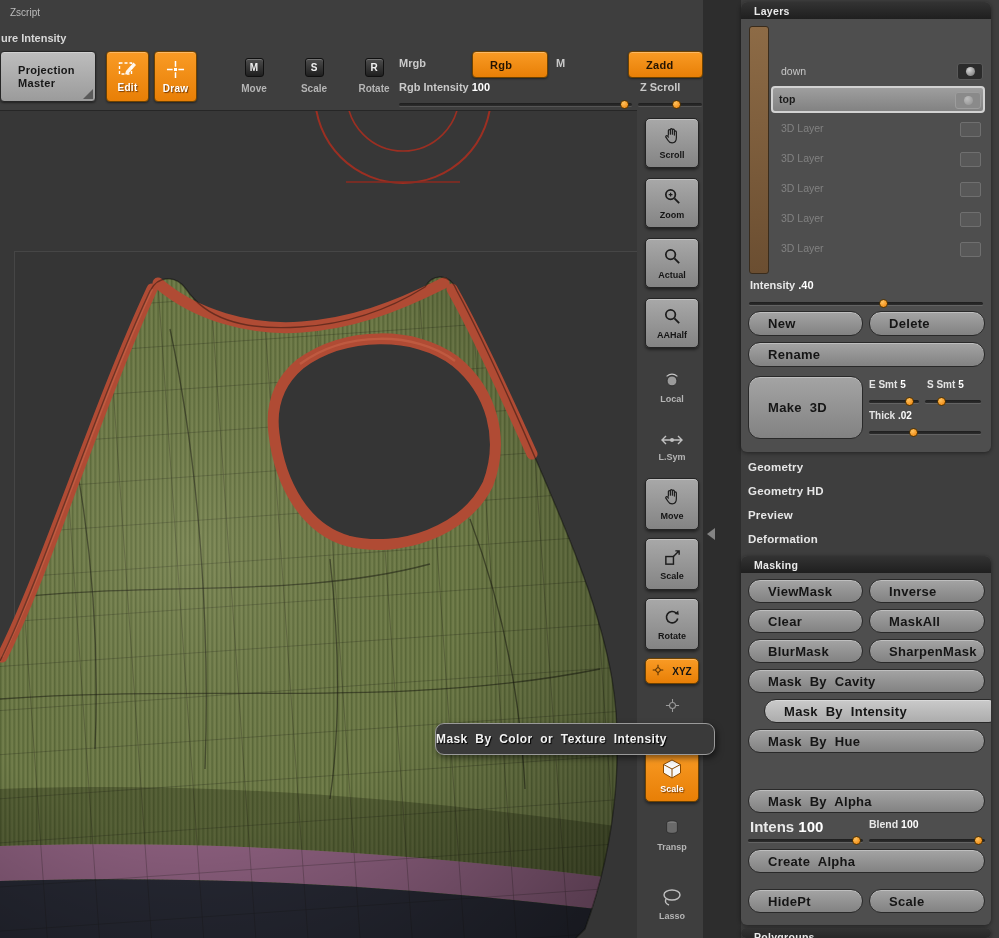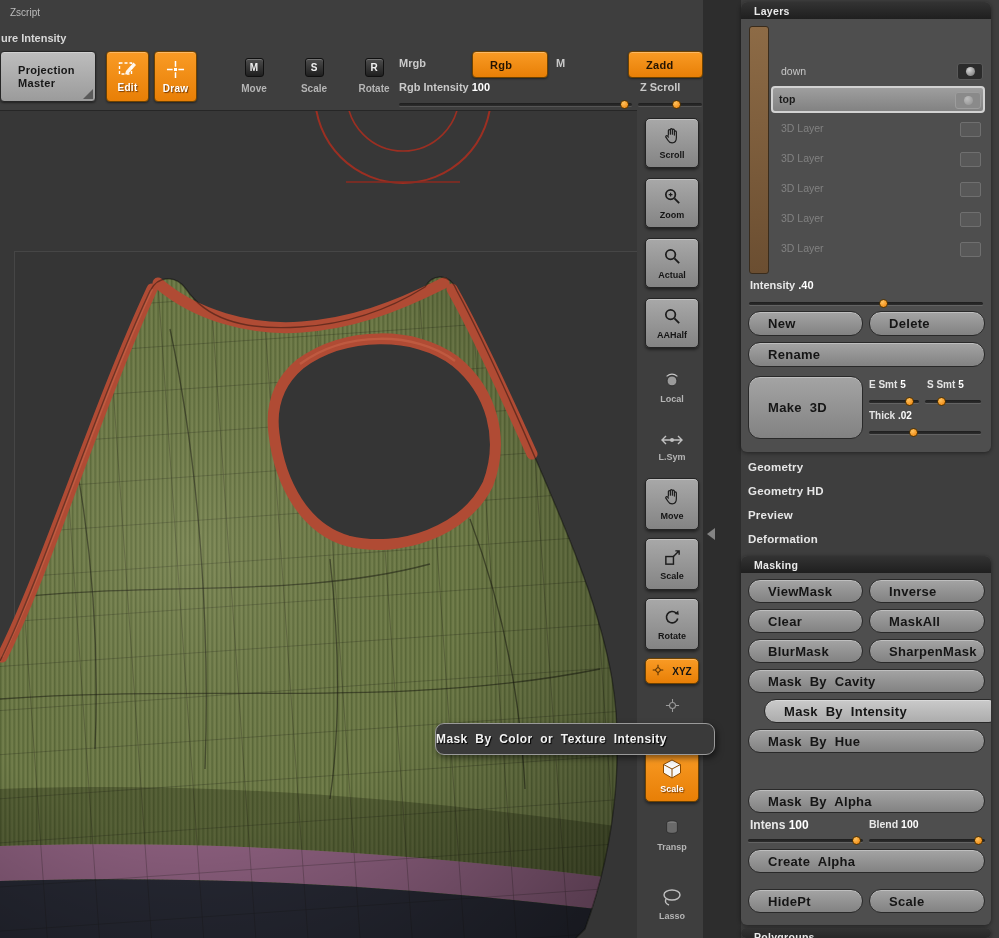--- a/index.html
+++ b/index.html
@@ -451,21 +451,21 @@
   <div class="pbtn hl" style="left:7px;top:143px;width:237px">
     <span>Mask By Intensity</span>
   </div>
   <div class="pbtn" style="left:7px;top:173px;width:237px">
     <span>Mask By Hue</span>
   </div>
   <div class="pbtn" style="left:7px;top:233px;width:237px">
     <span>Mask By Alpha</span>
   </div>
 
-  <div class="txt" style="left:9px;top:262px;font-size:12px;font-weight:bold;color:#e8e8e8">
+  <div class="txt" style="left:9px;top:262px;font-size:15px;font-weight:bold;color:#e8e8e8">
     <span>Intens</span>
     <span class="val">100</span>
   </div>
   <div class="txt" style="left:128px;top:262px;font-size:10.5px;font-weight:bold;color:#e8e8e8">
     <span>Blend</span>
     <span class="val">100</span>
   </div>
   <div class="slider" style="left:7px;top:280px;width:115px">
     <div class="track"></div>
     <div class="dot" style="left:104px"></div>

